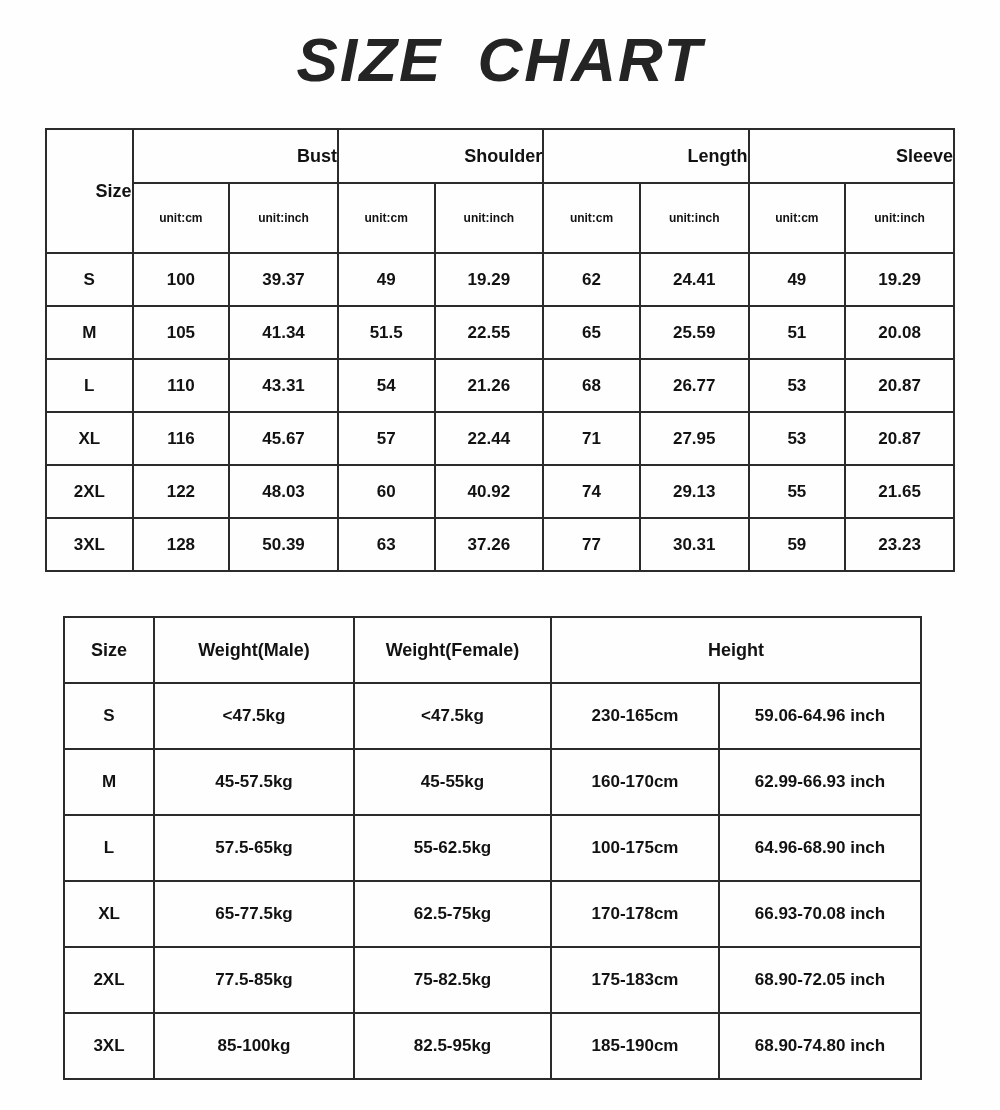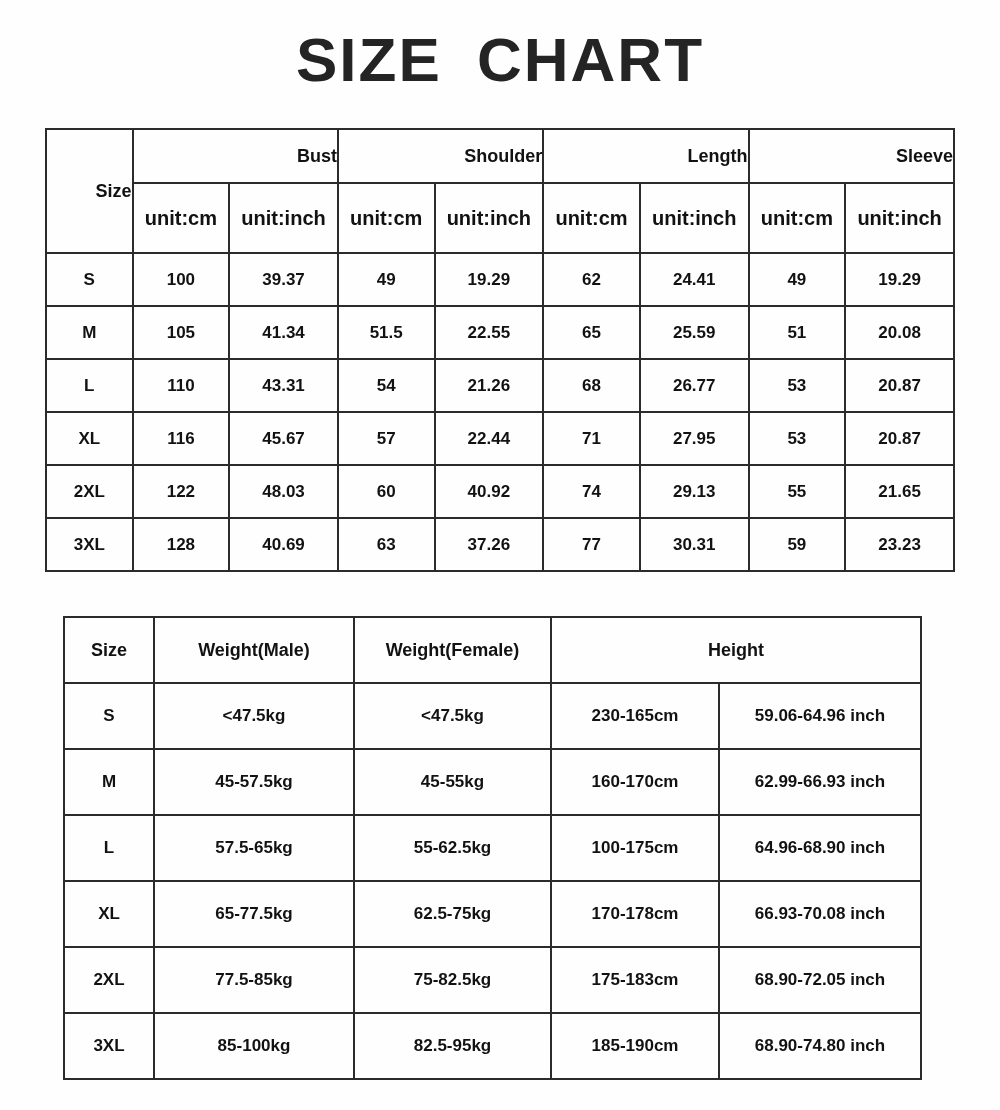--- a/index.html
+++ b/index.html
@@ -13,20 +13,21 @@
     width: 1000px;
     height: 1110px;
     background: #fefefe;
     overflow: hidden;
   }
   .title {
     margin-top: 26px;
     text-align: center;
     font-size: 62px;
     font-weight: bold;
+    font-style: italic;
     letter-spacing: 2px;
     word-spacing: 16px;
     color: #242424;
     line-height: 1.1;
   }
   table {
     border-collapse: collapse;
     table-layout: fixed;
   }
   th, td {
@@ -36,21 +37,21 @@
     font-weight: bold;
     color: #121212;
     overflow: hidden;
   }
   
   .t1 {
     margin: 34px 0 0 45px;
     width: 910px;
   }
   .t1 .group-row th { height: 54px; font-size: 18px; text-align: right; }
-  .t1 .unit-row th { height: 70px; font-size: 20px; text-align: center; }
+  .t1 .unit-row th { height: 70px; font-size: 12px; text-align: center; }
   .t1 td { height: 53px; font-size: 17px; }
   .t1 .corner { font-size: 18px; }
   
   .t2 {
     margin: 44px 0 0 63px;
     width: 857px;
   }
   .t2 th { height: 66px; font-size: 18px; }
   .t2 td { height: 66px; font-size: 17px; }
 </style>
@@ -142,21 +143,21 @@
       <td>60</td>
       <td>40.92</td>
       <td>74</td>
       <td>29.13</td>
       <td>55</td>
       <td>21.65</td>
     </tr>
     <tr>
       <td>3XL</td>
       <td>128</td>
-      <td>40.69</td>
+      <td>50.39</td>
       <td>63</td>
       <td>37.26</td>
       <td>77</td>
       <td>30.31</td>
       <td>59</td>
       <td>23.23</td>
     </tr>
   </tbody>
     </table>
 

